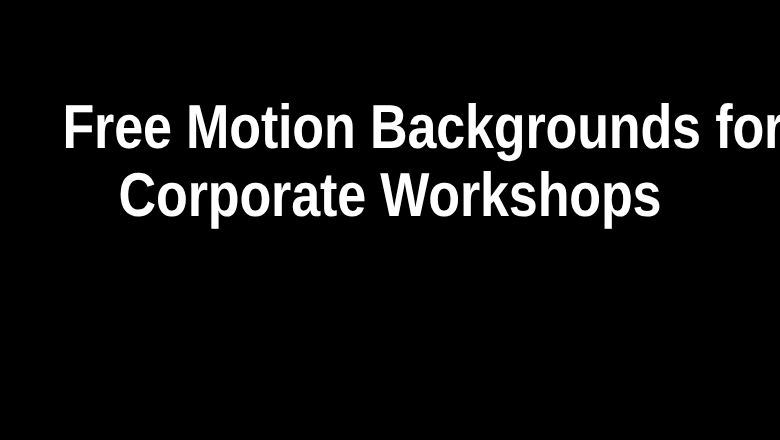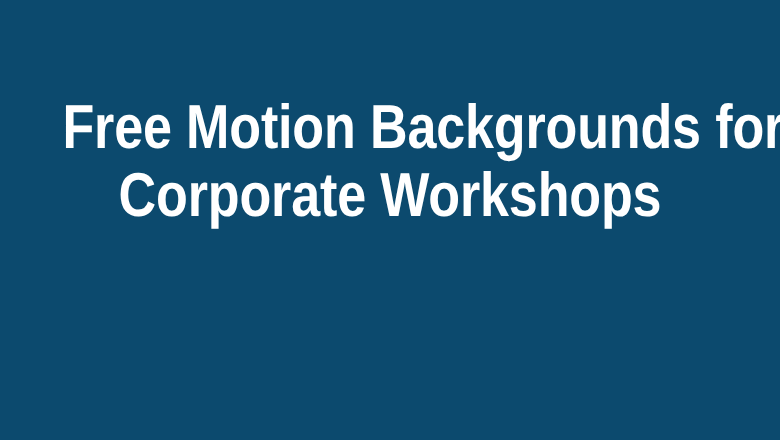--- a/index.html
+++ b/index.html
@@ -44,21 +44,21 @@
     white-space: nowrap;
     text-rendering: geometricPrecision;
     -webkit-font-smoothing: antialiased;
     transform: scaleX(0.84);
     transform-origin: center center;
   }
 </style>
 </head>
 <body>
 
-<div id="slide" style="background: #0c4a6e;">
+<div id="slide" style="background: #000000;">
 
   <div id="title-block">
 
     <span class="title-line" style="color: rgb(255, 255, 255);">Free Motion Backgrounds for</span>
 
     <span class="title-line" style="color: rgb(255, 255, 255);">Corporate Workshops</span>
 
   </div>
 
 </div>

